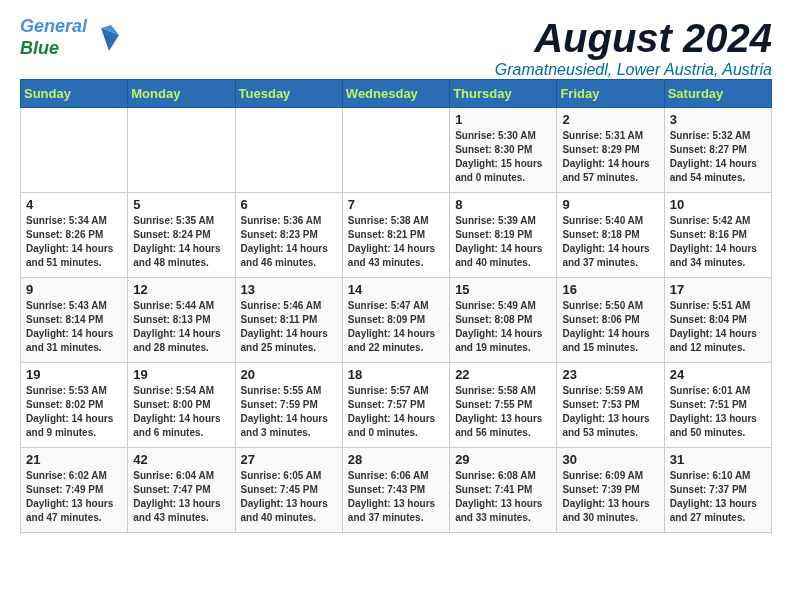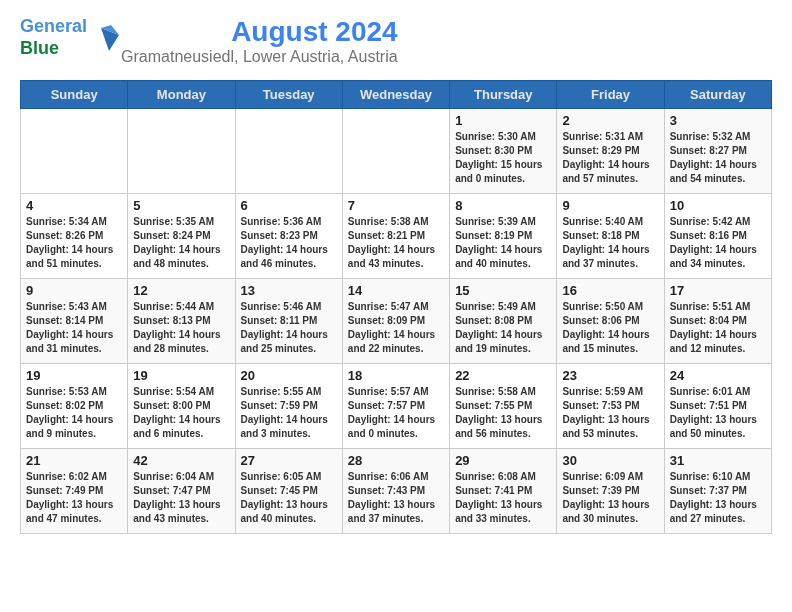--- a/index.html
+++ b/index.html
@@ -5,22 +5,24 @@
     * { box-sizing: border-box; margin: 0; padding: 0; }
     body {
       font-family: Arial, sans-serif;
       background: #fff;
       width: 792px;
       min-height: 612px;
       padding: 16px 20px;
     }
     .header {
       display: flex;
+      justify-content: space-between;
       align-items: flex-start;
-      margin-bottom: 14px;
+      margin-bottom: 0;
+      font-style: italic;
     }
     .logo {
       display: flex;
       align-items: center;
     }
     .logo-text {
       font-size: 18px;
       font-weight: bold;
       color: #1a3a5c;
       line-height: 1.2;
@@ -30,41 +32,41 @@
     }
     .logo-icon {
       width: 30px;
       height: 30px;
       margin-left: 4px;
     }
     .title-block {
       text-align: right;
     }
     .title-block h1 {
-      font-size: 28px;
-      font-weight: bold;
-      color: #3b82f6;
+      font-size: 40px;
+      font-weight: bold;
+      color: #0f172a;
     }
     .title-block h2 {
       font-size: 16px;
       font-weight: normal;
-      color: #737373;
+      color: #0369a1;
     }
     table {
       width: 100%;
       border-collapse: collapse;
       table-layout: fixed;
     }
     thead tr th {
       background-color: #2a6db5;
-      color: #e5e5e5;
+      color: #bef264;
       font-size: 13px;
       font-weight: bold;
-      padding: 6px 12px;
-      text-align: center;
+      padding: 6px 3px;
+      text-align: left;
       border: 1px solid #1a5a9a;
     }
     tbody tr td {
       border: 1px solid #ccc;
       vertical-align: top;
       padding: 4px 5px;
       font-size: 10.5px;
       color: #222;
       background: #fff;
       min-height: 80px;

